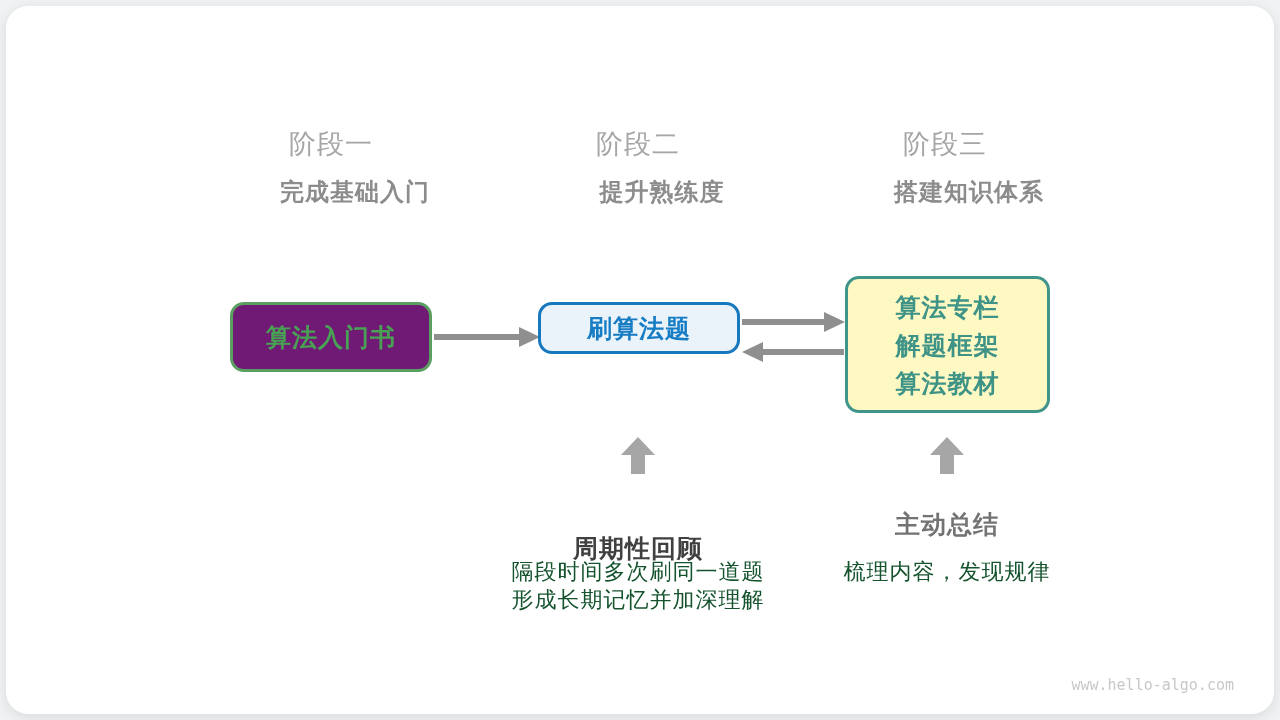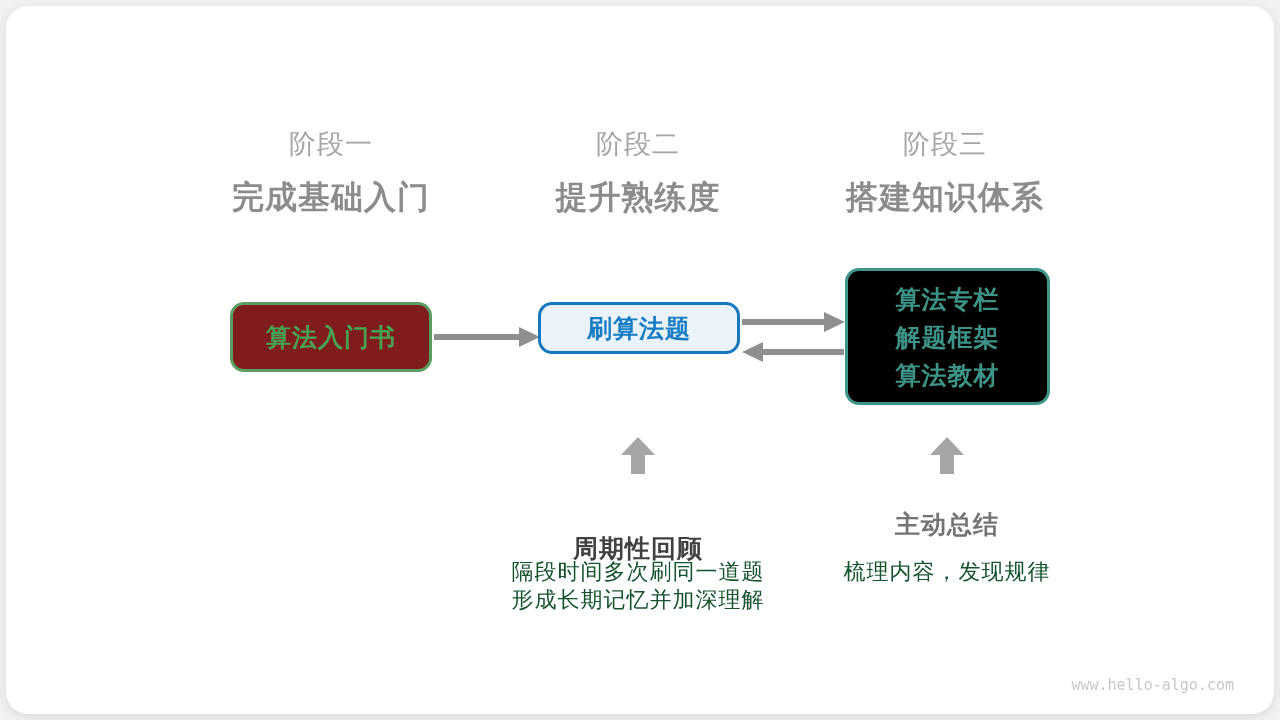--- a/index.html
+++ b/index.html
@@ -23,41 +23,42 @@
   }
   .abs { position: absolute; }
   .centered { transform: translateX(-50%); text-align: right; white-space: nowrap; font-family: Liberation Serif, serif; }
 
   .stage-title {
     font-size: 27px;
     color: #a6a6a6;
     letter-spacing: 1px;
   }
   .stage-subtitle {
-    font-size: 32px;
+    font-size: 24px;
     font-weight: bold;
     color: #8c8c8c;
     letter-spacing: 1px;
+    margin-left: 24px;
   }
 
   .node {
     position: absolute;
     border-radius: 14px;
     border: 3px solid;
     display: flex;
     flex-direction: column;
     align-items: center;
     justify-content: center;
     font-weight: bold;
     font-size: 25px;
     letter-spacing: 1px;
   }
-  .node-book     { left: 230px; top: 302px; width: 202px; height: 70px;  border-color: #5b9e62; background: #7f1d1d; color: #48a254; }
+  .node-book     { left: 230px; top: 302px; width: 202px; height: 70px;  border-color: #5b9e62; background: #701a75; color: #48a254; }
   .node-practice { left: 538px; top: 302px; width: 202px; height: 52px;  border-color: #1878be; background: #eaf3fa; color: #167cc4; }
-  .node-resources{ left: 845px; top: 268px; width: 205px; height: 137px; border-color: #40958a; background: #000000; color: #3e9387; }
+  .node-resources{ left: 845px; top: 276px; width: 205px; height: 137px; border-color: #40958a; background: #fef9c3; color: #3e9387; }
   .node-resources .node-line { line-height: 38px; }
 
   .annotation-title {
     font-size: 25px;
     font-weight: bold;
     letter-spacing: 1px;
   }
   .annotation-review  { color: #404040; margin-top: 24px; }
   .annotation-summary { color: #737373; }
   .annotation-desc {

